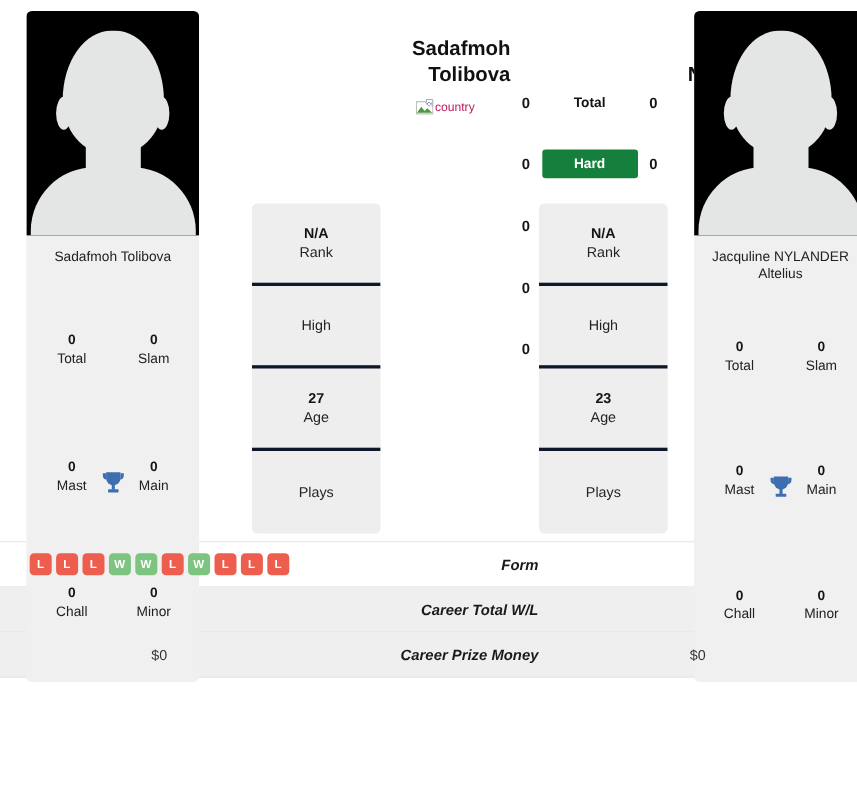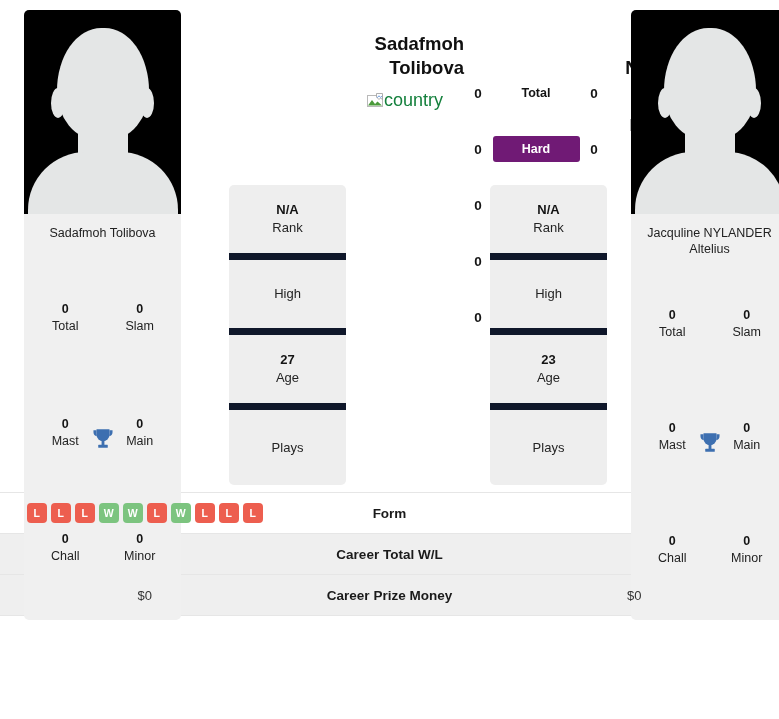--- a/index.html
+++ b/index.html
@@ -131,21 +131,21 @@
     border-radius: 5px;
     overflow: hidden;
     margin-top: 175px;
     display: flex;
     flex-direction: column;
   }
   .info-panel.left { margin-left: 24px; }
   .info-panel.right { margin-left: 21px; }
   .info-row {
     height: 75px;
-    border-bottom: 7px solid #0f172a;
+    border-bottom: 3px solid #0f172a;
     display: flex;
     flex-direction: column;
     align-items: center;
     justify-content: center;
   }
   .info-row:last-child { border-bottom: none; }
   .info-val {
     font-size: 13px;
     font-weight: bold;
     color: #141414;
@@ -172,22 +172,22 @@
   }
   .name-col.rightname { flex: 0 0 120px; }
   .player-name {
     font-size: 18.5px;
     font-weight: bold;
     line-height: 24px;
     color: #111;
   }
   .country-line {
     margin-top: 10px;
-    font-size: 18px;
-    color: #15803d;
+    font-size: 11px;
+    color: #be185d;
     display: flex;
     align-items: center;
     justify-content: center;
     gap: 1px;
   }
   .broken-img {
     display: inline-block;
     width: 16px;
     height: 16px;
     position: relative;
@@ -250,24 +250,25 @@
     text-align: center;
     font-size: 13px;
     color: #333;
     padding: 0 8px;
     display: flex;
     align-items: center;
     justify-content: center;
   }
   .stat-mid {
     flex: 0 0 200px;
-    text-align: center;
+    text-align: right;
     font-size: 13.5px;
     font-weight: bold;
     color: #1a1a1a;
+    font-style: italic;
   }
   .form-badges {
     display: flex;
     gap: 4px;
     justify-content: center;
     align-items: center;
   }
   .form-badge {
     width: 20px;
     height: 20px;
@@ -369,21 +370,21 @@
       </div>
 
       <div class="surface-col">
         <div class="surface-row">
           <div class="surface-score">0</div>
           <div class="surface-badge plain">Total</div>
           <div class="surface-score">0</div>
         </div>
         <div class="surface-row">
           <div class="surface-score">0</div>
-          <div class="surface-badge" style="background: #701a75;">Hard</div>
+          <div class="surface-badge" style="background: #15803d;">Hard</div>
           <div class="surface-score">0</div>
         </div>
         <div class="surface-row">
           <div class="surface-score">0</div>
           <div class="surface-badge" style="background: rgb(224, 144, 15);">Clay</div>
           <div class="surface-score">0</div>
         </div>
         <div class="surface-row">
           <div class="surface-score">0</div>
           <div class="surface-badge" style="background: rgb(33, 150, 243);">Indoor</div>

